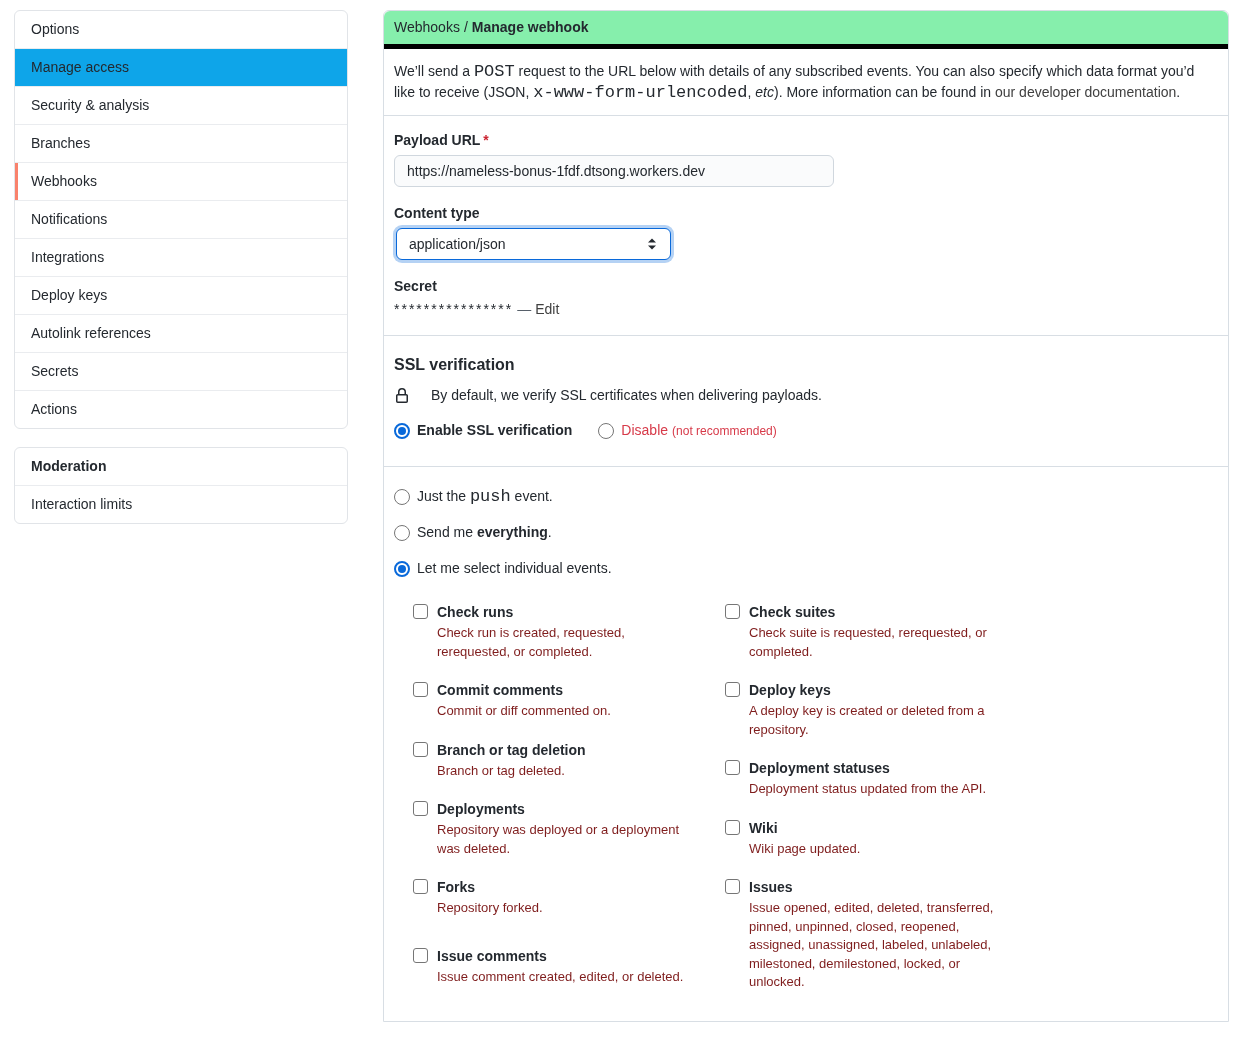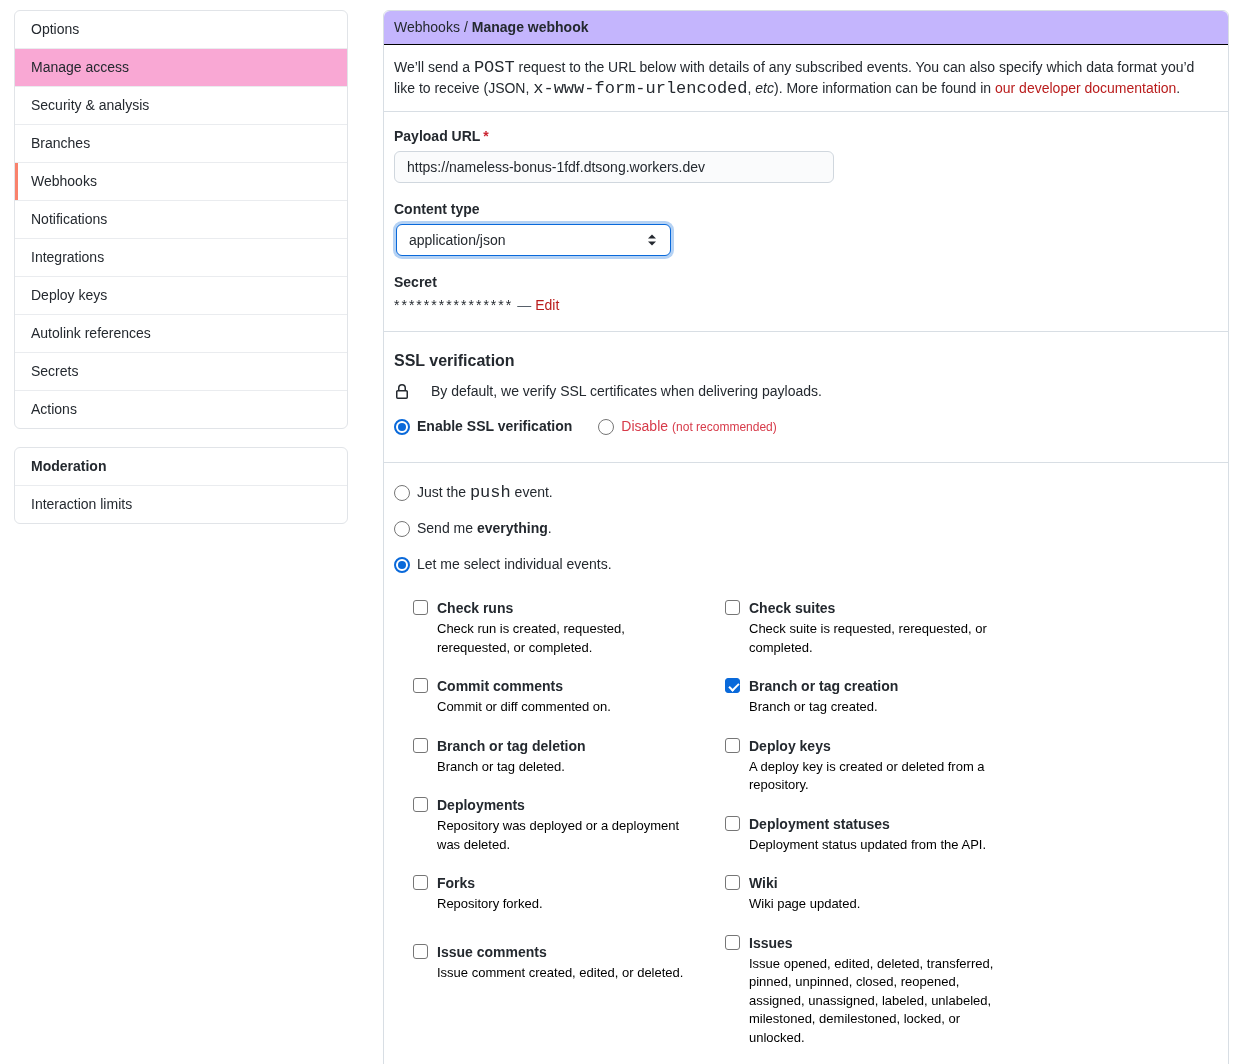--- a/index.html
+++ b/index.html
@@ -20,47 +20,47 @@
     border: 1px solid #e1e4e8; border-radius: 6px; background: #fff;
     margin-bottom: 18px; overflow: hidden;
   }
   .side-item {
     display: block; position: relative;
     padding: 9px 16px; font-size: 14px; color: #24292f;
     text-decoration: none; border-bottom: 1px solid #eaecef; cursor: pointer;
     line-height: 19px;
   }
   .side-box .side-item:last-child { border-bottom: none; }
-  .side-item.hover { background: #f9a8d4; }
+  .side-item.hover { background: #0ea5e9; }
   .side-item.active::before {
     content: ""; position: absolute; left: 0; top: 0; bottom: 0;
     width: 3px; background: #f9826c;
   }
   .side-header {
     padding: 9px 16px; font-weight: 700; font-size: 14px;
     border-bottom: 1px solid #eaecef; line-height: 19px;
   }
 
   
   .panel { flex: 1; border: 1px solid #d8dee4; border-radius: 6px 6px 0 0; background: #fff; }
   .panel-header {
-    background: #c4b5fd; border-bottom: 1px solid #000000;
+    background: #86efac; border-bottom: 5px solid #000000;
     padding: 8px 10px; border-radius: 6px 6px 0 0; line-height: 17px;
   }
   .panel-header a { color: #24292f; text-decoration: none; }
   .panel-header .sep { margin: 0 4px; color: #24292f; }
   .panel-header .current { font-weight: 700; }
 
   .section { border-bottom: 1px solid #d8dee4; padding: 12px 30px 12px 10px; }
   .intro { line-height: 21px; }
   code {
     font-family: "Liberation Mono", monospace;
     font-size: 17px;
   }
-  a.link { color: #b91c1c; text-decoration: none; cursor: pointer; }
+  a.link { color: #404040; text-decoration: none; cursor: pointer; }
 
   
   .form-section { padding: 16px 10px 18px; }
   .form-label { display: block; font-weight: 700; margin-bottom: 7px; }
   .required { color: #cb2431; margin-left: 3px; font-weight: 700; }
   .text-input {
     width: 440px; height: 32px; padding: 5px 12px;
     font-family: "Liberation Sans", sans-serif; font-size: 14px; color: #24292f;
     background: #fafbfc; border: 1px solid #d0d7de; border-radius: 6px;
     outline: none;
@@ -113,21 +113,21 @@
     border: 1px solid #767676; background: #fff;
   }
   .checkbox.checked { background: #0969da; border-color: #0969da; }
   .checkbox.checked::after {
     content: ""; position: absolute; left: 4.5px; top: 1.5px;
     width: 4px; height: 8px;
     border: solid #fff; border-width: 0 2px 2px 0;
     transform: rotate(45deg);
   }
   .hook-label { font-weight: 700; line-height: 20px; }
-  .hook-desc { color: #000000; font-size: 13px; line-height: 18.5px; margin-top: 2px; }
+  .hook-desc { color: #7f1d1d; font-size: 13px; line-height: 18.5px; margin-top: 2px; }
 </style>
 </head>
 <body>
 
 <div class="page">
 
   <div class="sidebar">
     <nav class="side-box">
       <a class="side-item">Options</a>
       <a class="side-item hover">Manage access</a>
@@ -249,25 +249,20 @@
             <div class="hook-desc">Issue comment created, edited, or deleted.</div>
           </div>
         </div>
         <div class="hook-col">
           <div class="hook-item">
             <span class="checkbox"></span>
             <div class="hook-label">Check suites</div>
             <div class="hook-desc">Check suite is requested, rerequested, or completed.</div>
           </div>
           <div class="hook-item">
-            <span class="checkbox checked"></span>
-            <div class="hook-label">Branch or tag creation</div>
-            <div class="hook-desc">Branch or tag created.</div>
-          </div>
-          <div class="hook-item">
             <span class="checkbox"></span>
             <div class="hook-label">Deploy keys</div>
             <div class="hook-desc">A deploy key is created or deleted from a repository.</div>
           </div>
           <div class="hook-item">
             <span class="checkbox"></span>
             <div class="hook-label">Deployment statuses</div>
             <div class="hook-desc">Deployment status updated from the API.</div>
           </div>
           <div class="hook-item">

